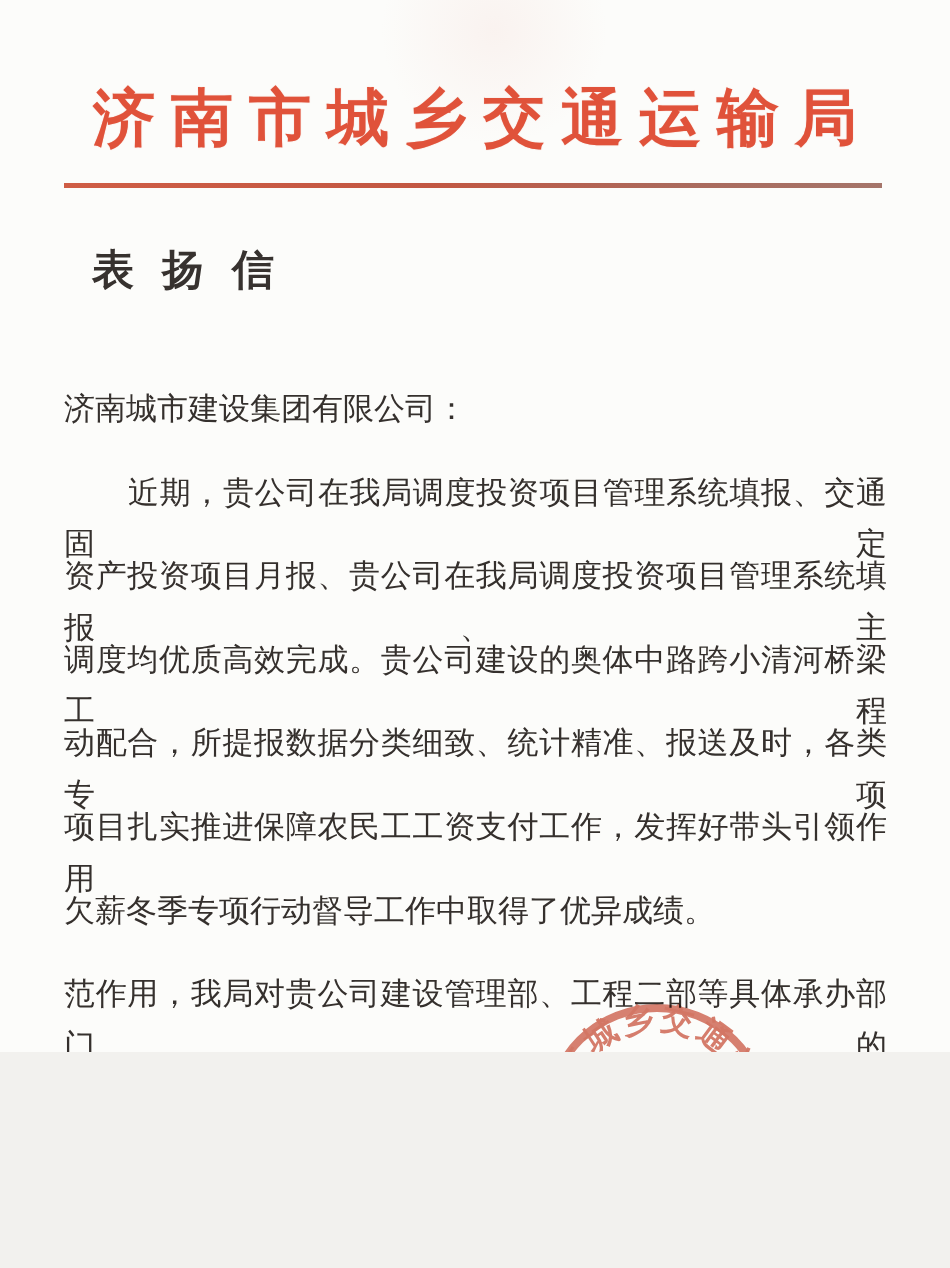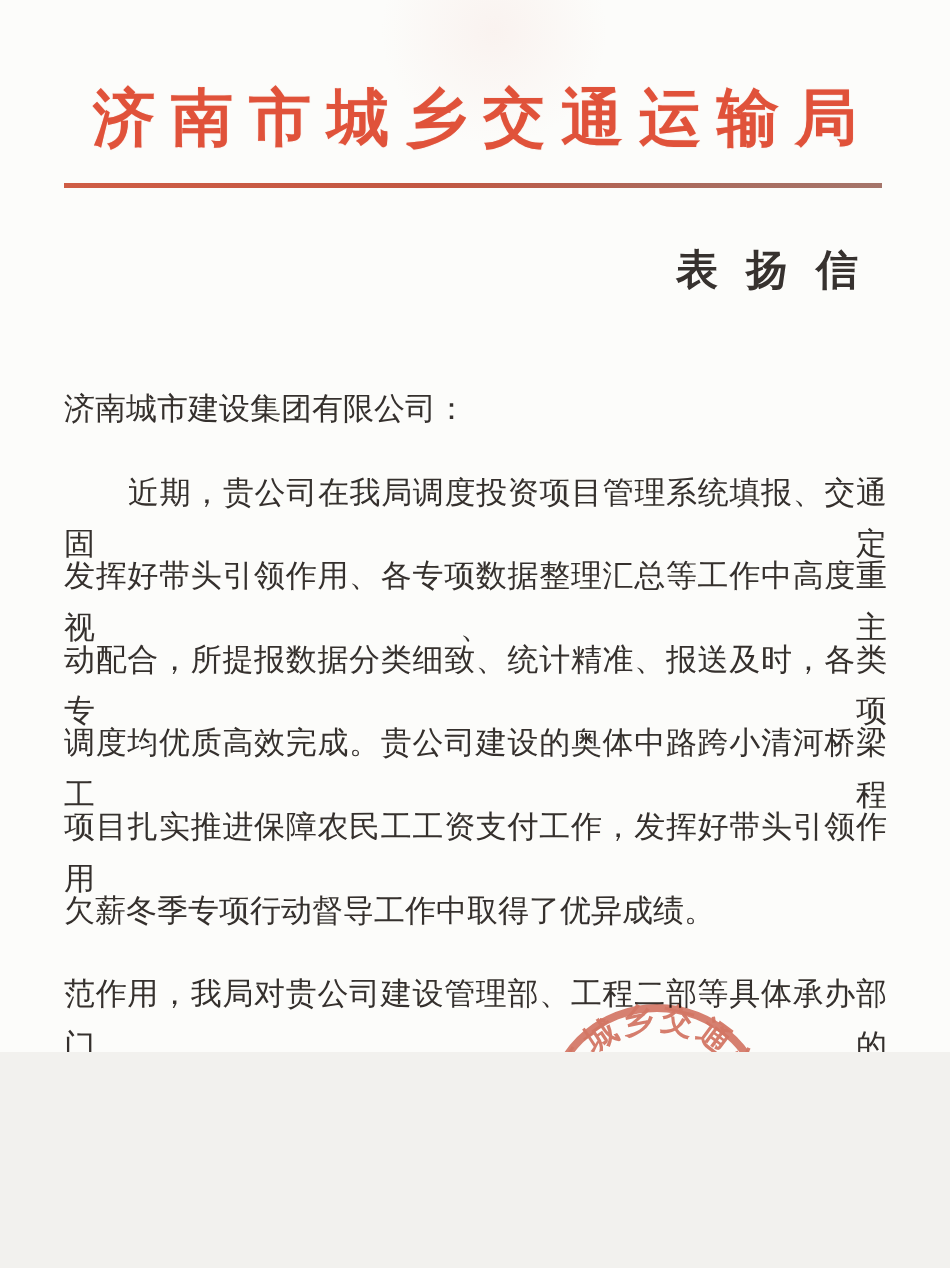--- a/index.html
+++ b/index.html
@@ -29,21 +29,21 @@
   }
   .header-rule{
     position:absolute;left:64px;top:183px;width:818px;height:5px;
     background:linear-gradient(90deg,#cf5d45 0%,#c25742 45%,#ab6a5c 75%,#a5756a 100%);
   }
   
   .letter-title{
     position:absolute;left:64px;top:242px;width:822px;
     font-size:42px;font-weight:600;
     color:#37322f;
-    text-align:right;
+    text-align:left;
     letter-spacing:28px;text-indent:28px;
     white-space:nowrap;
   }
   
   .body-block{
     position:absolute;left:64px;top:351px;width:823px;
   }
   .bodyline{
     height:51.6px;line-height:51.6px;
     font-size:31px;
@@ -82,23 +82,23 @@
 
   <div class="agency-header">济南市城乡交通运输局</div>
 
   <div class="header-rule"></div>
 
   <div class="letter-title">表扬信</div>
 
   <div class="body-block">
     <div class="bodyline end">济南城市建设集团有限公司：</div>
     <div class="bodyline indent">近期，贵公司在我局调度投资项目管理系统填报、交通固定</div>
-    <div class="bodyline">发挥好带头引领作用、各专项数据整理汇总等工作中高度重视、主</div>
+    <div class="bodyline">资产投资项目月报、贵公司在我局调度投资项目管理系统填报、主</div>
+    <div class="bodyline">调度均优质高效完成。贵公司建设的奥体中路跨小清河桥梁工程</div>
     <div class="bodyline">动配合，所提报数据分类细致、统计精准、报送及时，各类专项</div>
-    <div class="bodyline">调度均优质高效完成。贵公司建设的奥体中路跨小清河桥梁工程</div>
     <div class="bodyline">项目扎实推进保障农民工工资支付工作，发挥好带头引领作用</div>
     <div class="bodyline end">欠薪冬季专项行动督导工作中取得了优异成绩。</div>
     <div class="bodyline">范作用，我局对贵公司建设管理部、工程二部等具体承办部门的</div>
     <div class="bodyline">工作配合给予高度认可和充分肯定，起到了良好示。希望贵公司</div>
     <div class="bodyline">继续保持这种优良的工作作风，发挥好带头引领作用，打造更多</div>
     <div class="bodyline">保障农民工工资支付示范项目，为我市城市道路建设工作做出新</div>
     <div class="bodyline end">贡献！</div>
   </div>
 
   <svg class="seal" viewBox="0 0 236 236" xmlns="http://www.w3.org/2000/svg">

